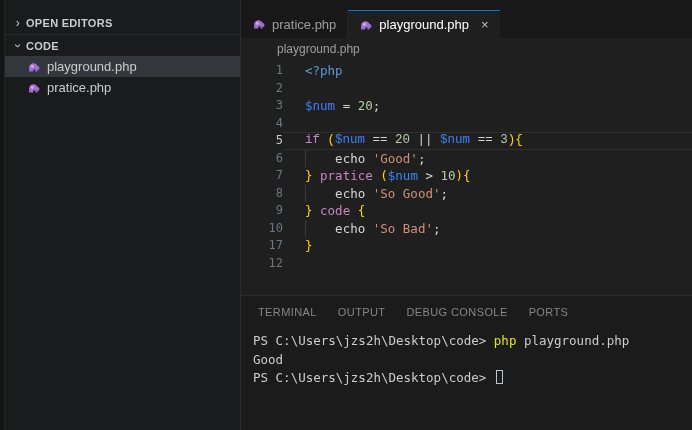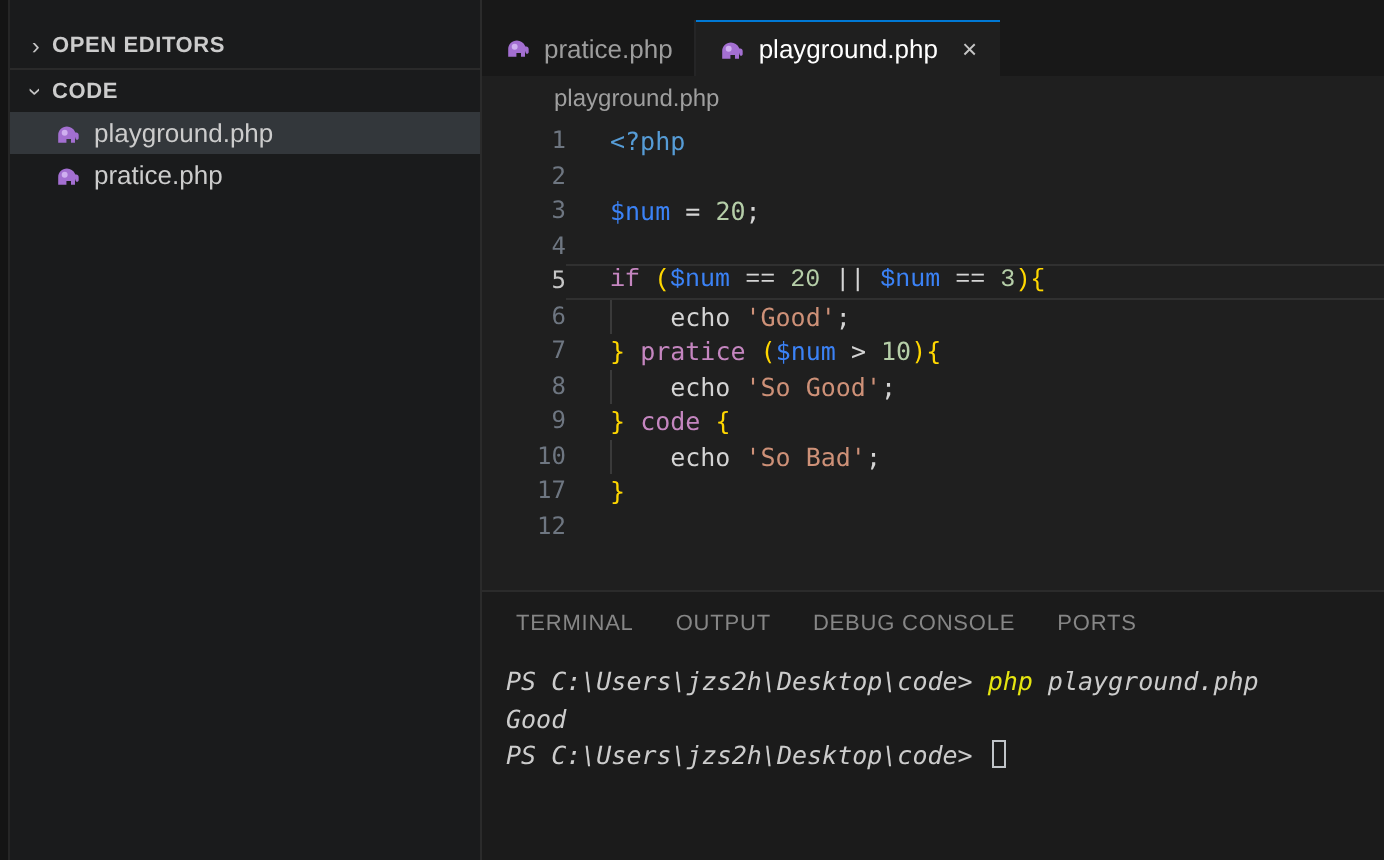--- a/index.html
+++ b/index.html
@@ -61,21 +61,21 @@
   .tk-br  { color:#ffd700; }
   .tk-def { color:#d4d4d4; }
 
   
   .panel { height:135px; flex:none; border-top:1px solid #2b2b2b; background:#1b1b1b; }
   .panel-tabs { height:30px; display:flex; align-items:center; padding-left:17px; }
   .ptab { font-size:11px; letter-spacing:.4px; color:#868686; margin-right:21px;
           padding:8px 0 6px 0; cursor:pointer; }
   .ptab.active { color:#e7e7e7; border-bottom:1px solid #3794ff; }
   .terminal { padding:6px 0 0 12px; font-family:"DejaVu Sans Mono", monospace;
-              font-size:12.5px; line-height:18.5px; color:#cccccc; white-space:pre;font-style:italic; }
+              font-size:12.5px; line-height:18.5px; color:#cccccc; white-space:pre; }
   .t-fg { color:#cccccc; }
   .t-cmd { color:#e5e510; }
   .cursor { display:inline-block; width:7px; height:14px; border:1px solid #c0c4c8;
             vertical-align:-2px; margin-left:2px; }
 </style>
 </head>
 <body>
 
 <div class="app">
 

